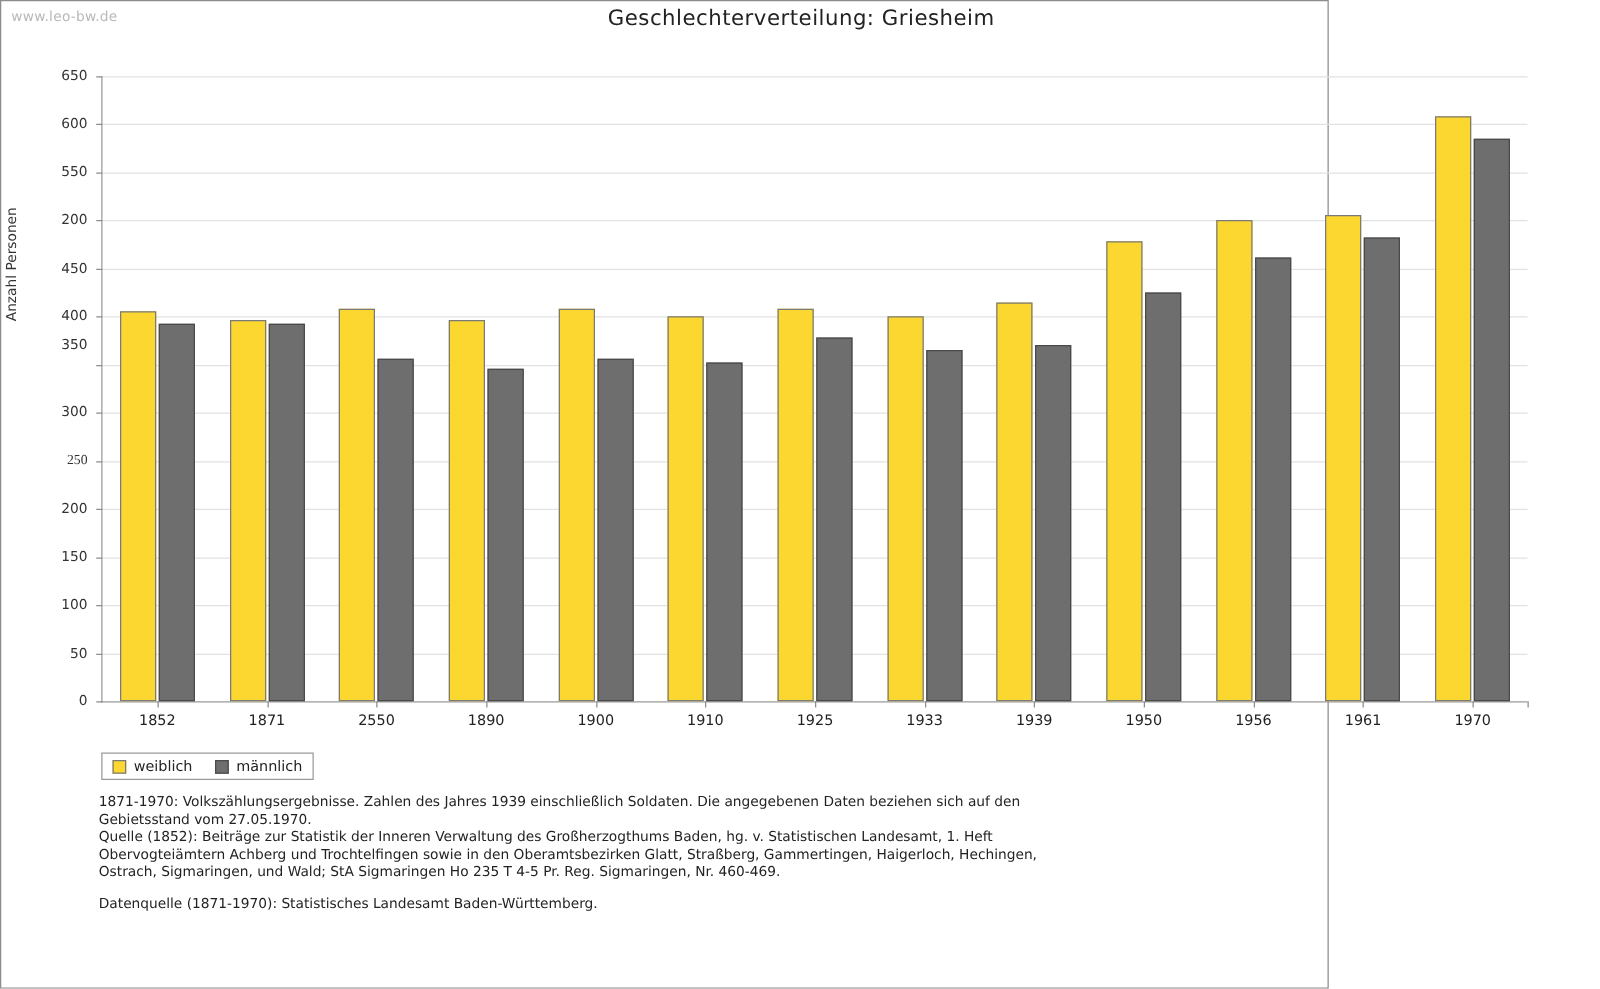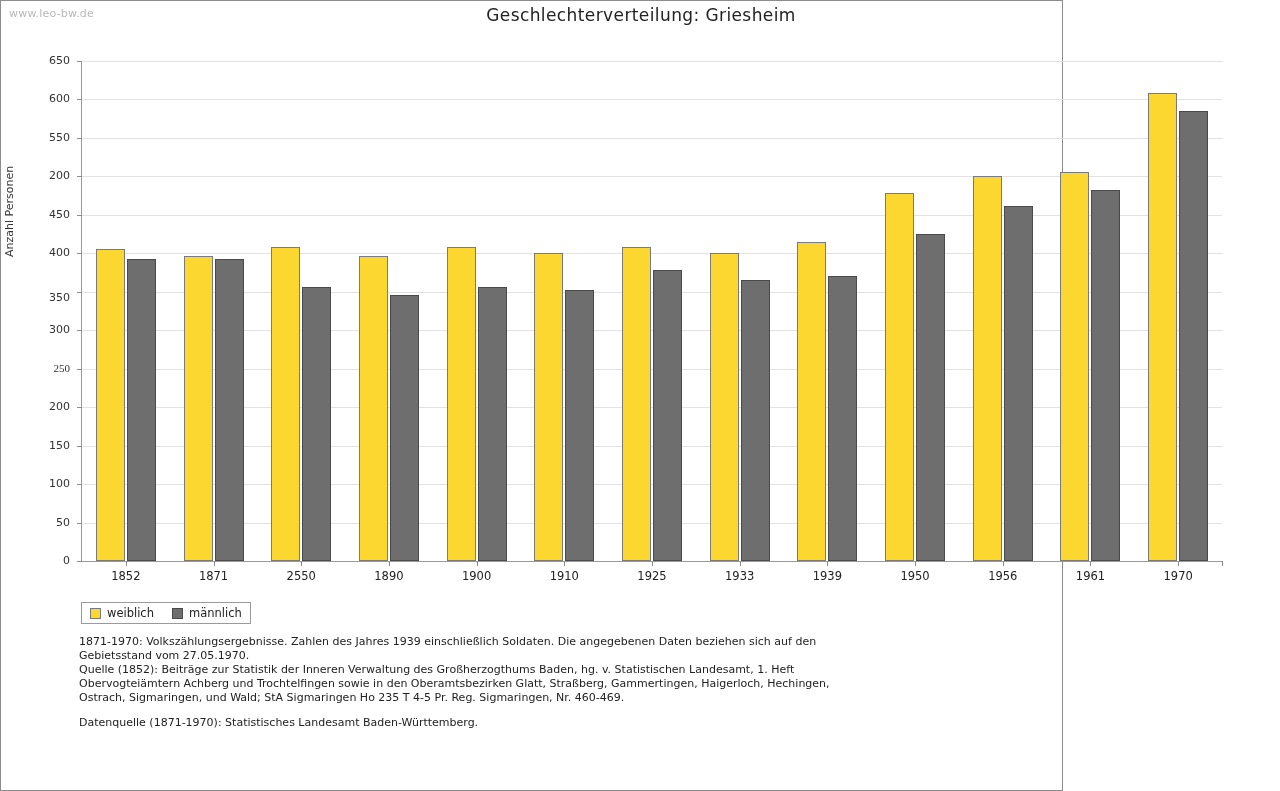--- a/index.html
+++ b/index.html
@@ -133,21 +133,21 @@
       <div class="ytick-mark" style="left: -5px; top: 346.154px;"></div>
       <div class="ytick-label" style="left: -52px; top: 339.154px; right: auto;">200</div>
       <div class="gridline" style="top: 307.692px;"></div>
       <div class="ytick-mark" style="left: -5px; top: 307.692px;"></div>
       <div class="ytick-label" style="left: -52px; top: 300.692px; right: auto; font-family: Liberation Serif, serif;">250</div>
       <div class="gridline" style="top: 269.231px;"></div>
       <div class="ytick-mark" style="left: -5px; top: 269.231px;"></div>
       <div class="ytick-label" style="left: -52px; top: 262.231px; right: auto;">300</div>
       <div class="gridline" style="top: 230.769px;"></div>
       <div class="ytick-mark" style="left: -5px; top: 230.769px;"></div>
-      <div class="ytick-label" style="left: -52px; top: 230px; right: auto; text-align: right;">350</div>
+      <div class="ytick-label" style="left: -52px; top: 208px; right: auto; text-align: right;">350</div>
       <div class="gridline" style="top: 192.308px;"></div>
       <div class="ytick-mark" style="left: -5px; top: 192.308px;"></div>
       <div class="ytick-label" style="left: -52px; top: 185.308px; right: auto;">400</div>
       <div class="gridline" style="top: 153.846px;"></div>
       <div class="ytick-mark" style="left: -5px; top: 153.846px;"></div>
       <div class="ytick-label" style="left: -52px; top: 146.846px; right: auto;">450</div>
       <div class="gridline" style="top: 115.385px;"></div>
       <div class="ytick-mark" style="left: -5px; top: 115.385px;"></div>
       <div class="ytick-label" style="left: -52px; top: 108.385px; right: auto;">200</div>
       <div class="gridline" style="top: 76.9231px;"></div>

